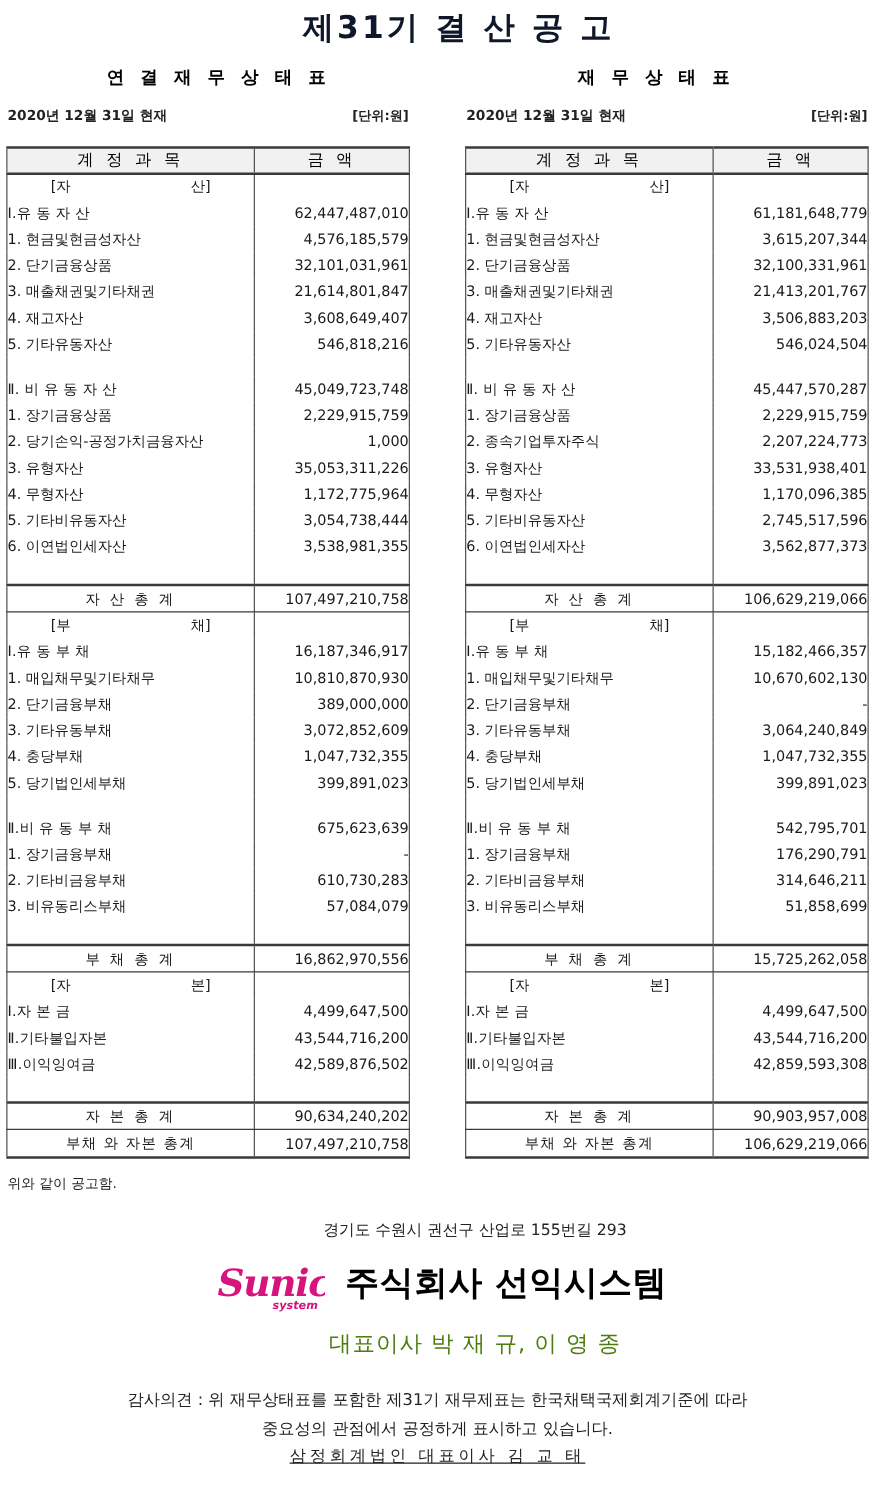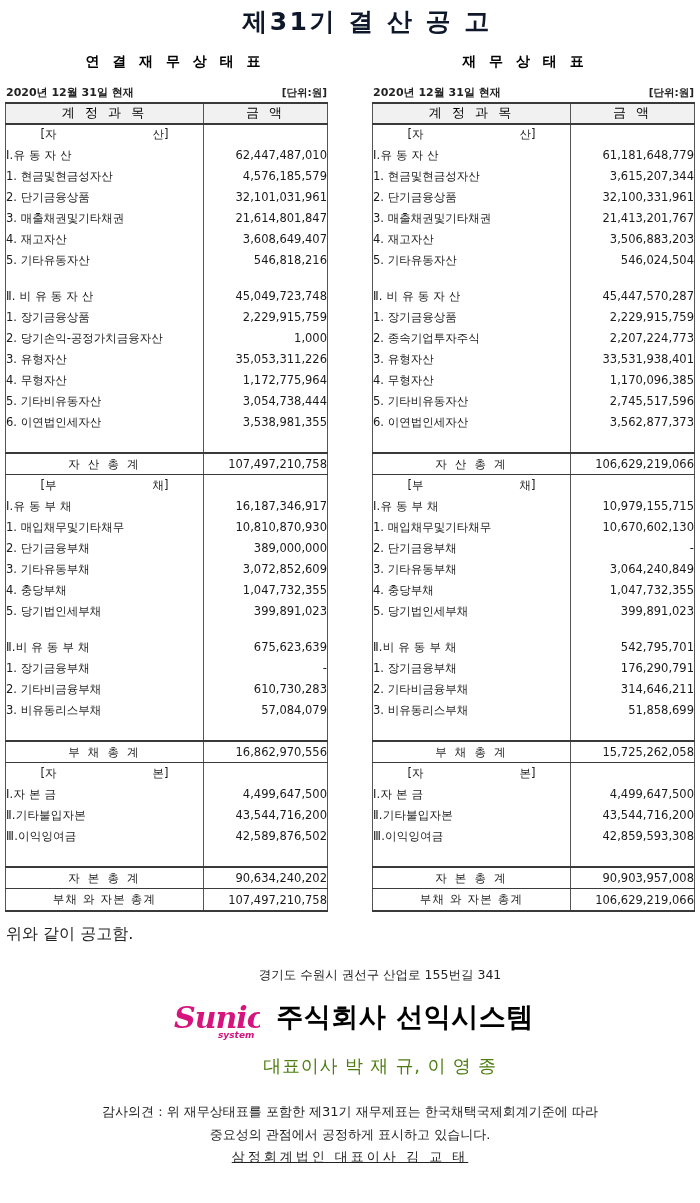--- a/index.html
+++ b/index.html
@@ -54,21 +54,21 @@
     min-width: 0;
   }
 
   .meta-row {
     display: flex;
     justify-content: space-between;
     align-items: flex-end;
     font-size: 11px;
     font-weight: bold;
     color: #222;
-    padding: 0 1px 2px 1px;
+    padding: 0 1px 17px 1px;
   }
   .meta-unit { font-size: 10.5px; }
 
   table.bs {
     width: 100%;
     border-collapse: collapse;
     table-layout: fixed;
     font-size: 11.5px;
   }
   table.bs col.c-name { width: 61.5%; }
@@ -146,21 +146,21 @@
   tr.grand td.name {
     text-align: center;
     letter-spacing: 1.2px;
     padding-left: 0;
   }
   
   tr.after-total td { border-top: none; }
 
   
   .note-line {
-    font-size: 16px;
+    font-size: 11px;
     margin: 12px 0 0 6px;
     color: #222;
   }
 
   .company-block {
     margin-top: 22px;
     position: relative;
     height: 120px;
   }
   .addr {
@@ -481,21 +481,21 @@
           <tr class="total">
             <td class="name">자 산   총 계</td>
             <td class="amt">106,629,219,066</td>
           </tr>
           <tr class="section after-total">
             <td class="name"><span class="bracket-head">[부     채]</span></td>
             <td class="amt"></td>
           </tr>
           <tr>
             <td class="name major">Ⅰ.유 동 부 채</td>
-            <td class="amt">10,979,155,715</td>
+            <td class="amt">15,182,466,357</td>
           </tr>
           <tr>
             <td class="name">1. 매입채무및기타채무</td>
             <td class="amt">10,670,602,130</td>
           </tr>
           <tr>
             <td class="name">2. 단기금융부채</td>
             <td class="amt">-</td>
           </tr>
           <tr>
@@ -568,21 +568,21 @@
           </tr>
         </tbody>
     </table>
   </div>
 
 </div>
 
 <div class="note-line">위와 같이 공고함.</div>
 
 <div class="company-block">
-  <div class="addr">경기도 수원시 권선구 산업로 155번길 341</div>
+  <div class="addr">경기도 수원시 권선구 산업로 155번길 293</div>
   <div class="company-main">
     <div class="logo-box">
       <svg class="logo-svg" width="92" height="54" viewBox="0 0 92 54">
         <text id="logo-main" x="6" y="38" font-family="'DejaVu Serif','Liberation Serif',serif" font-size="30" font-style="italic" font-weight="bold" fill="#D6147E" letter-spacing="-1">Sunic</text>
         <text id="logo-sub" x="50" y="48" font-family="'DejaVu Sans','Liberation Sans',sans-serif" font-size="9" font-style="italic" font-weight="bold" fill="#D6147E">system</text>
       </svg>
     </div>
     <div class="company-name">주식회사 선익시스템</div>
   </div>
   <div class="ceo-line">대표이사 박 재 규, 이 영 종</div>

